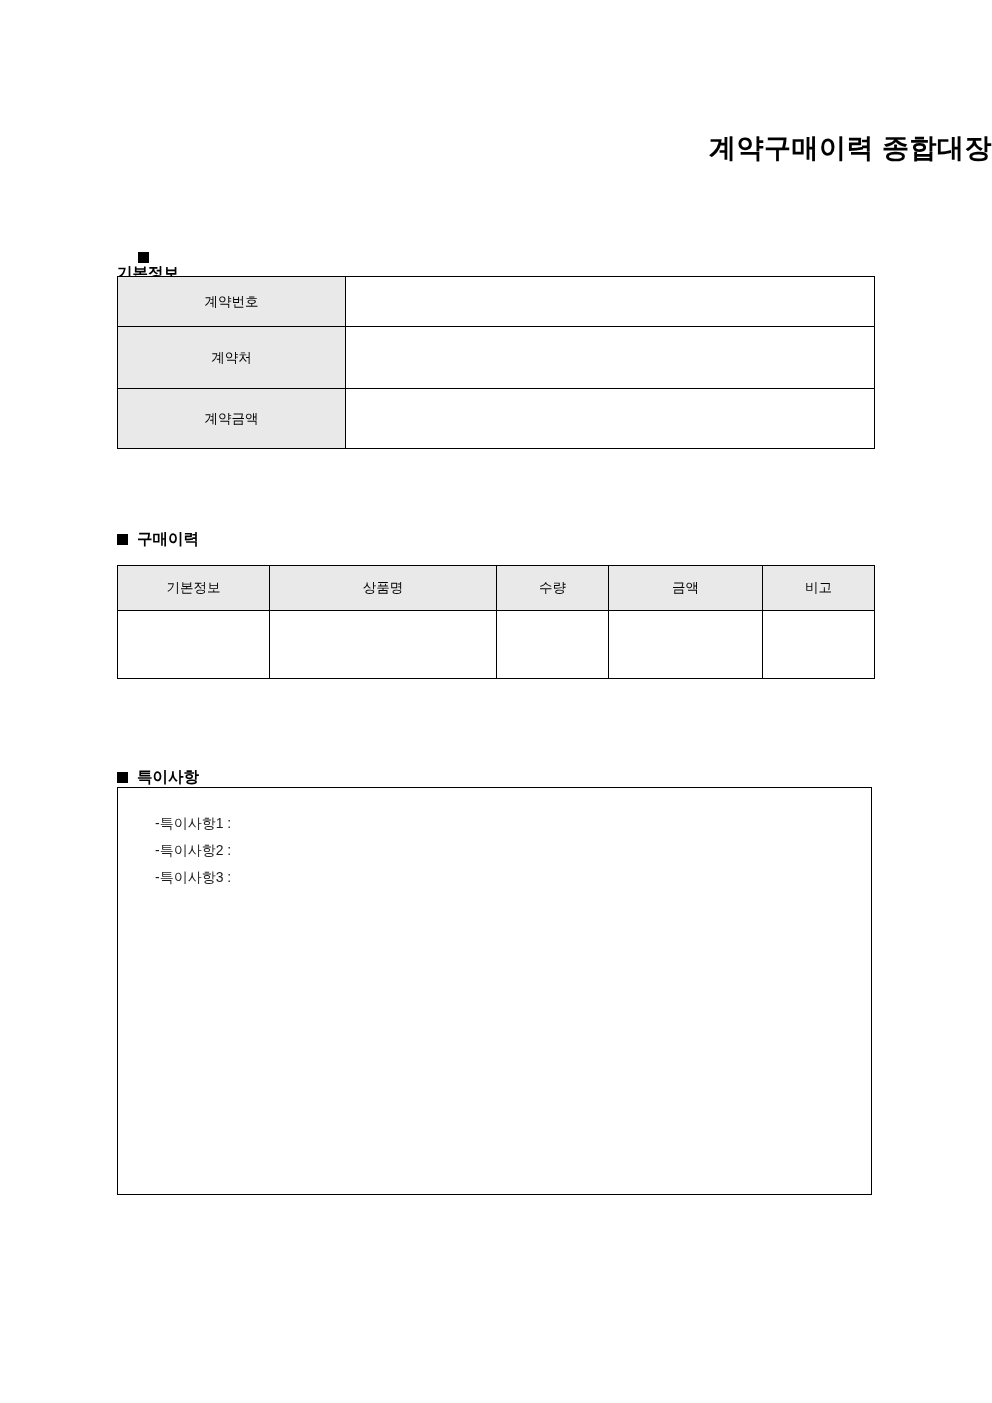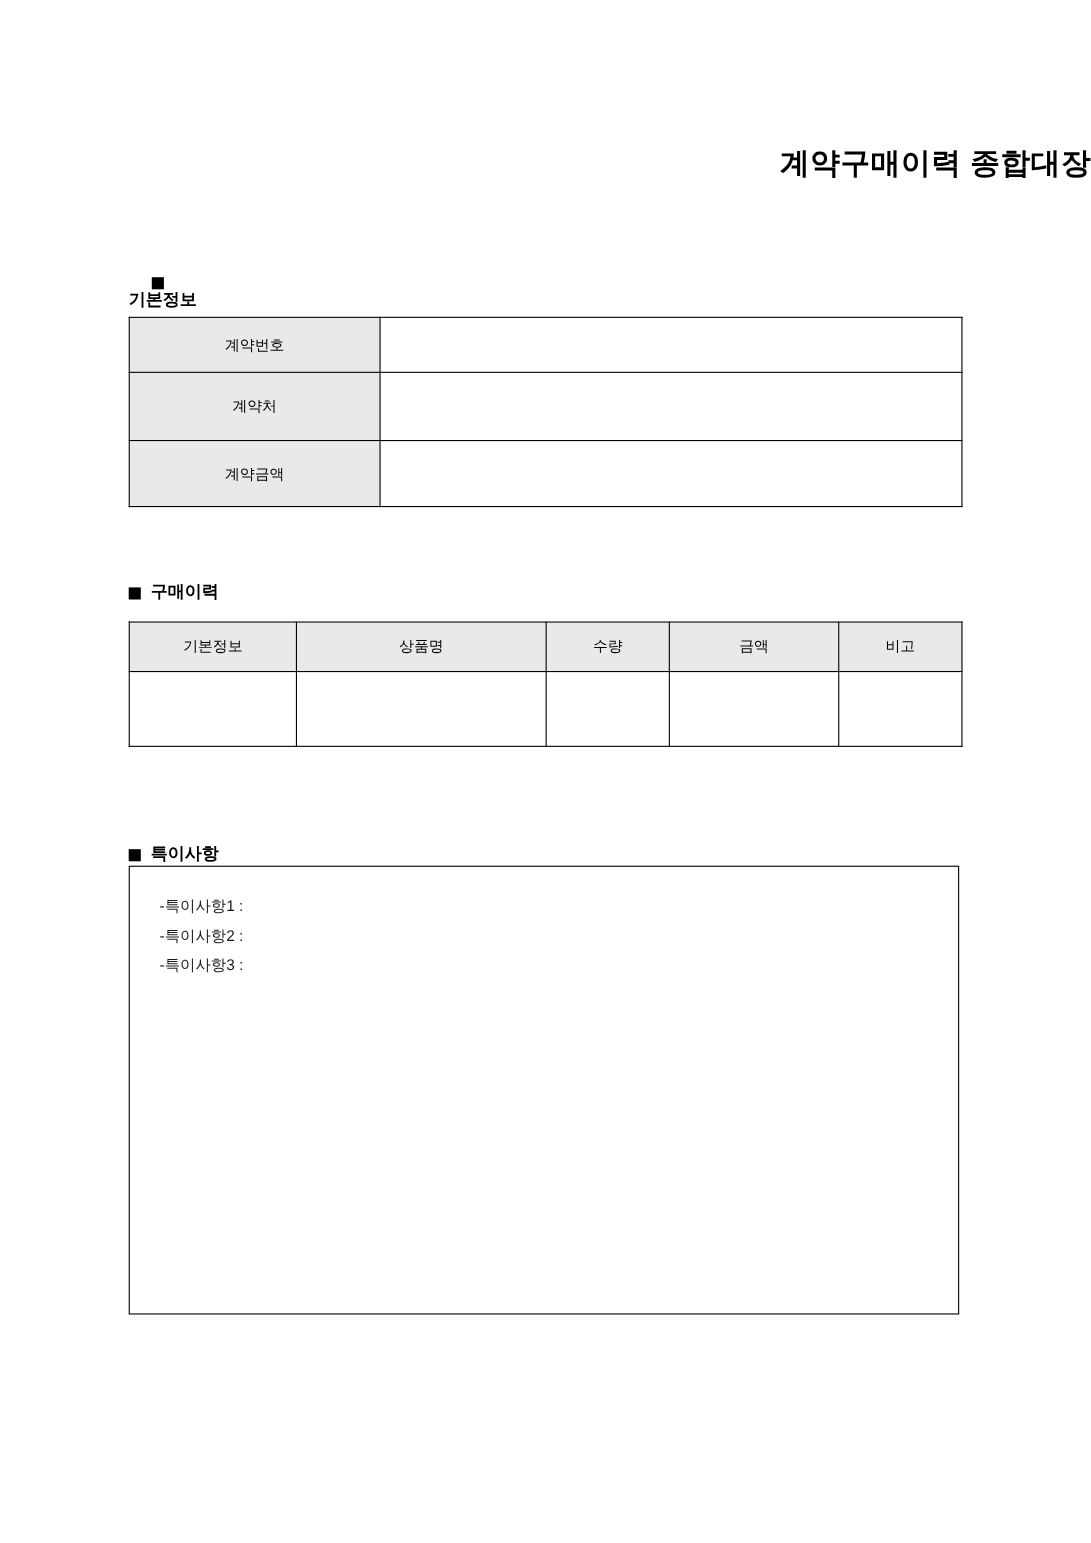--- a/index.html
+++ b/index.html
@@ -76,21 +76,21 @@
     padding: 0;
     margin: 0;
     font-weight: normal;
     text-align: center;
     vertical-align: middle;
   }
   .cell-gray { background: #e9e9e9; }
   .cell-white { background: #ffffff; }
 
   
-  #table-basic { top: 288px; font-family: Liberation Serif, serif; }
+  #table-basic { top: 276px; font-family: Liberation Serif, serif; }
   #table-basic col.c-label { width: 228px; }
   #table-basic col.c-value { width: 529px; }
   #table-basic tr.r-1 td { height: 49px; }
   #table-basic tr.r-2 td { height: 61px; }
   #table-basic tr.r-3 td { height: 59px; margin-left: 14px; }
 
   
   #table-history { top: 565px; }
   #table-history col.h-date  { width: 152px; }
   #table-history col.h-name  { width: 227px; }
@@ -114,20 +114,21 @@
   .notes-list {
     margin: 0;
     padding: 22px 0 0 27px;
     list-style: none;
   }
   .notes-list li {
     font-size: 14px;
     line-height: 27px;
     white-space: pre;
     color: #1a1a1a;
+    margin-left: 10px;
   }
 </style>
 </head>
 <body>
 
 <div class="page">
 
   <div class="doc-title">계약구매이력 종합대장</div>
 
   <div class="section-heading" id="heading-basic">

